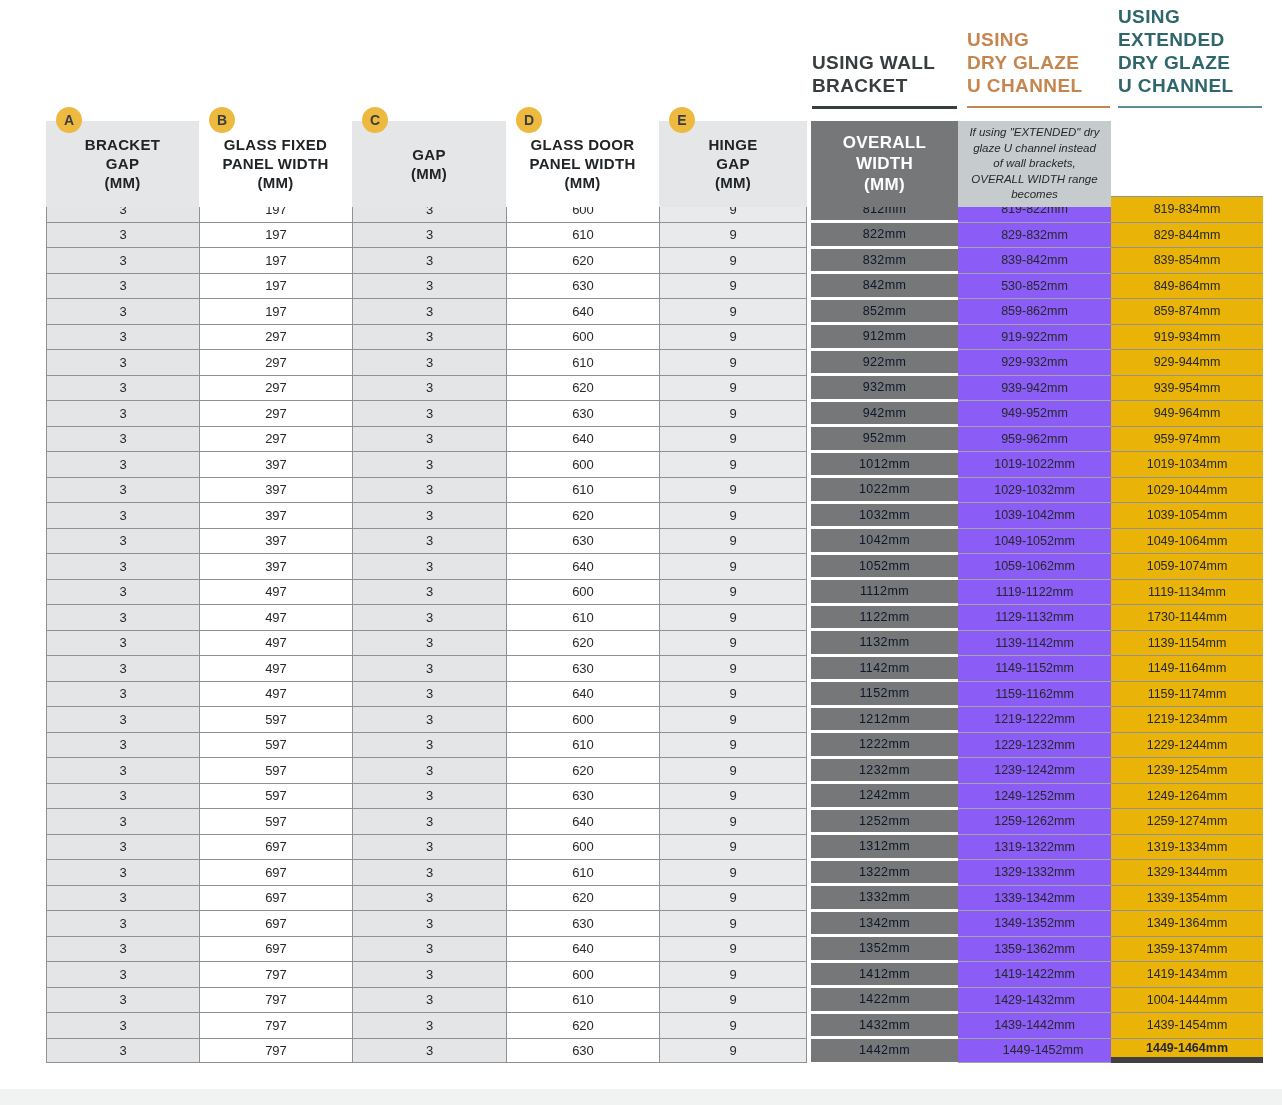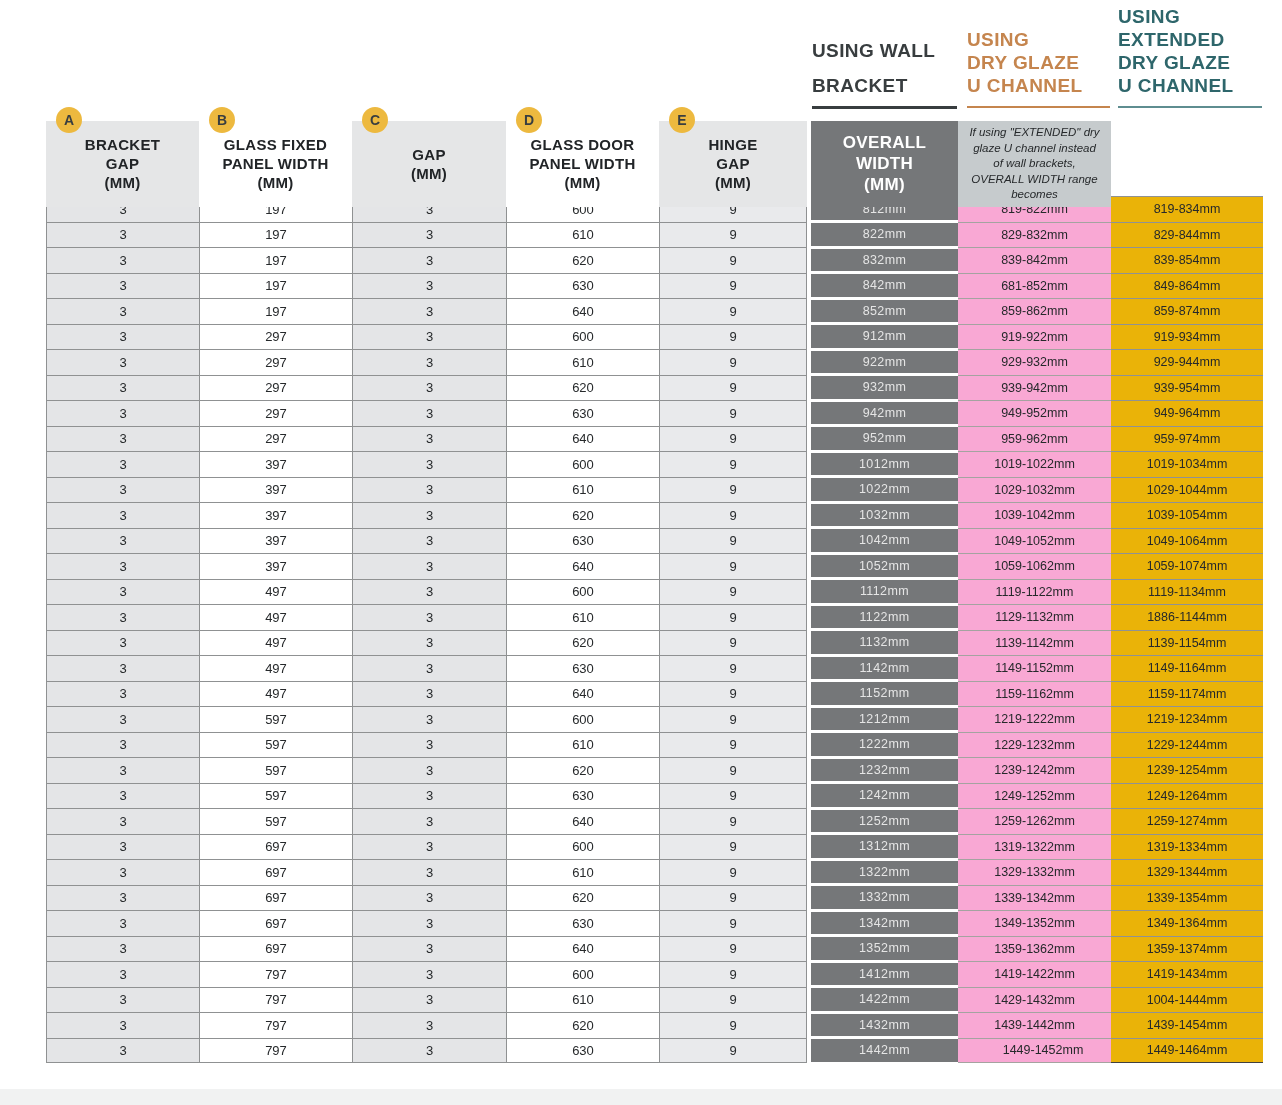--- a/index.html
+++ b/index.html
@@ -64,39 +64,39 @@
   }
   .c0,.c2,.c4{background:#e4e5e7;}
   .c4{background:#e9eaec;}
   .c1,.c3{background:#ffffff;}
   .c0,.c1,.c2,.c3,.c4{border-top:1px solid #8f9192;border-left:1px solid #8f9192;}
   .c4{border-right:1px solid #8f9192;}
   .trow:last-child .c0,.trow:last-child .c1,.trow:last-child .c2,
   .trow:last-child .c3,.trow:last-child .c4{border-bottom:1px solid #8f9192;}
   .spacer{background:transparent;}
   .c5{
-    background:#757779;color:#e5e5e5;font-size:12.5px;letter-spacing:.4px;
+    background:#757779;color:#0f172a;font-size:12.5px;letter-spacing:.4px;
     margin:1.5px 0;
   }
-  .c6{background:#f9a8d4;border-top:1px solid #a5a3a0;font-size:12.5px;}
+  .c6{background:#8b5cf6;border-top:1px solid #a5a3a0;font-size:12.5px;}
   .c7{background:#eab308;border-top:1px solid #909293;font-size:12.5px;}
   .trow:last-child .c6{border-bottom:1px solid #a5a3a0;padding-left:17px;}
-  .trow:last-child .c7{border-bottom:1px solid #404040;}
+  .trow:last-child .c7{border-bottom:6px solid #404040;font-weight:bold;}
 
   .bottom-strip{
     position:absolute;left:0;top:1089px;width:1282px;height:16px;
     background:#f1f2f2;
   }
 </style>
 </head>
 <body>
 
 <div class="page">
 
-  <div class="group-label gl-wall" style="left:812px;width:145px;gap:12px;">
+  <div class="group-label gl-wall" style="left:812px;width:145px;">
     <div>USING WALL</div>
     <div>BRACKET</div>
     <div class="gl-underline"></div>
   </div>
   <div class="group-label gl-dry" style="left:967px;width:143px;">
     <div>USING</div>
     <div>DRY GLAZE</div>
     <div>U CHANNEL</div>
     <div class="gl-underline"></div>
   </div>
@@ -196,21 +196,21 @@
           <div class="cell c7">839-854mm</div>
         </div>
         <div class="trow">
           <div class="cell c0">3</div>
           <div class="cell c1">197</div>
           <div class="cell c2">3</div>
           <div class="cell c3">630</div>
           <div class="cell c4">9</div>
           <div class="cell spacer"></div>
           <div class="cell c5">842mm</div>
-          <div class="cell c6">681-852mm</div>
+          <div class="cell c6">530-852mm</div>
           <div class="cell c7">849-864mm</div>
         </div>
         <div class="trow">
           <div class="cell c0">3</div>
           <div class="cell c1">197</div>
           <div class="cell c2">3</div>
           <div class="cell c3">640</div>
           <div class="cell c4">9</div>
           <div class="cell spacer"></div>
           <div class="cell c5">852mm</div>
@@ -340,21 +340,21 @@
         </div>
         <div class="trow">
           <div class="cell c0">3</div>
           <div class="cell c1">497</div>
           <div class="cell c2">3</div>
           <div class="cell c3">610</div>
           <div class="cell c4">9</div>
           <div class="cell spacer"></div>
           <div class="cell c5">1122mm</div>
           <div class="cell c6">1129-1132mm</div>
-          <div class="cell c7">1886-1144mm</div>
+          <div class="cell c7">1730-1144mm</div>
         </div>
         <div class="trow">
           <div class="cell c0">3</div>
           <div class="cell c1">497</div>
           <div class="cell c2">3</div>
           <div class="cell c3">620</div>
           <div class="cell c4">9</div>
           <div class="cell spacer"></div>
           <div class="cell c5">1132mm</div>
           <div class="cell c6">1139-1142mm</div>

